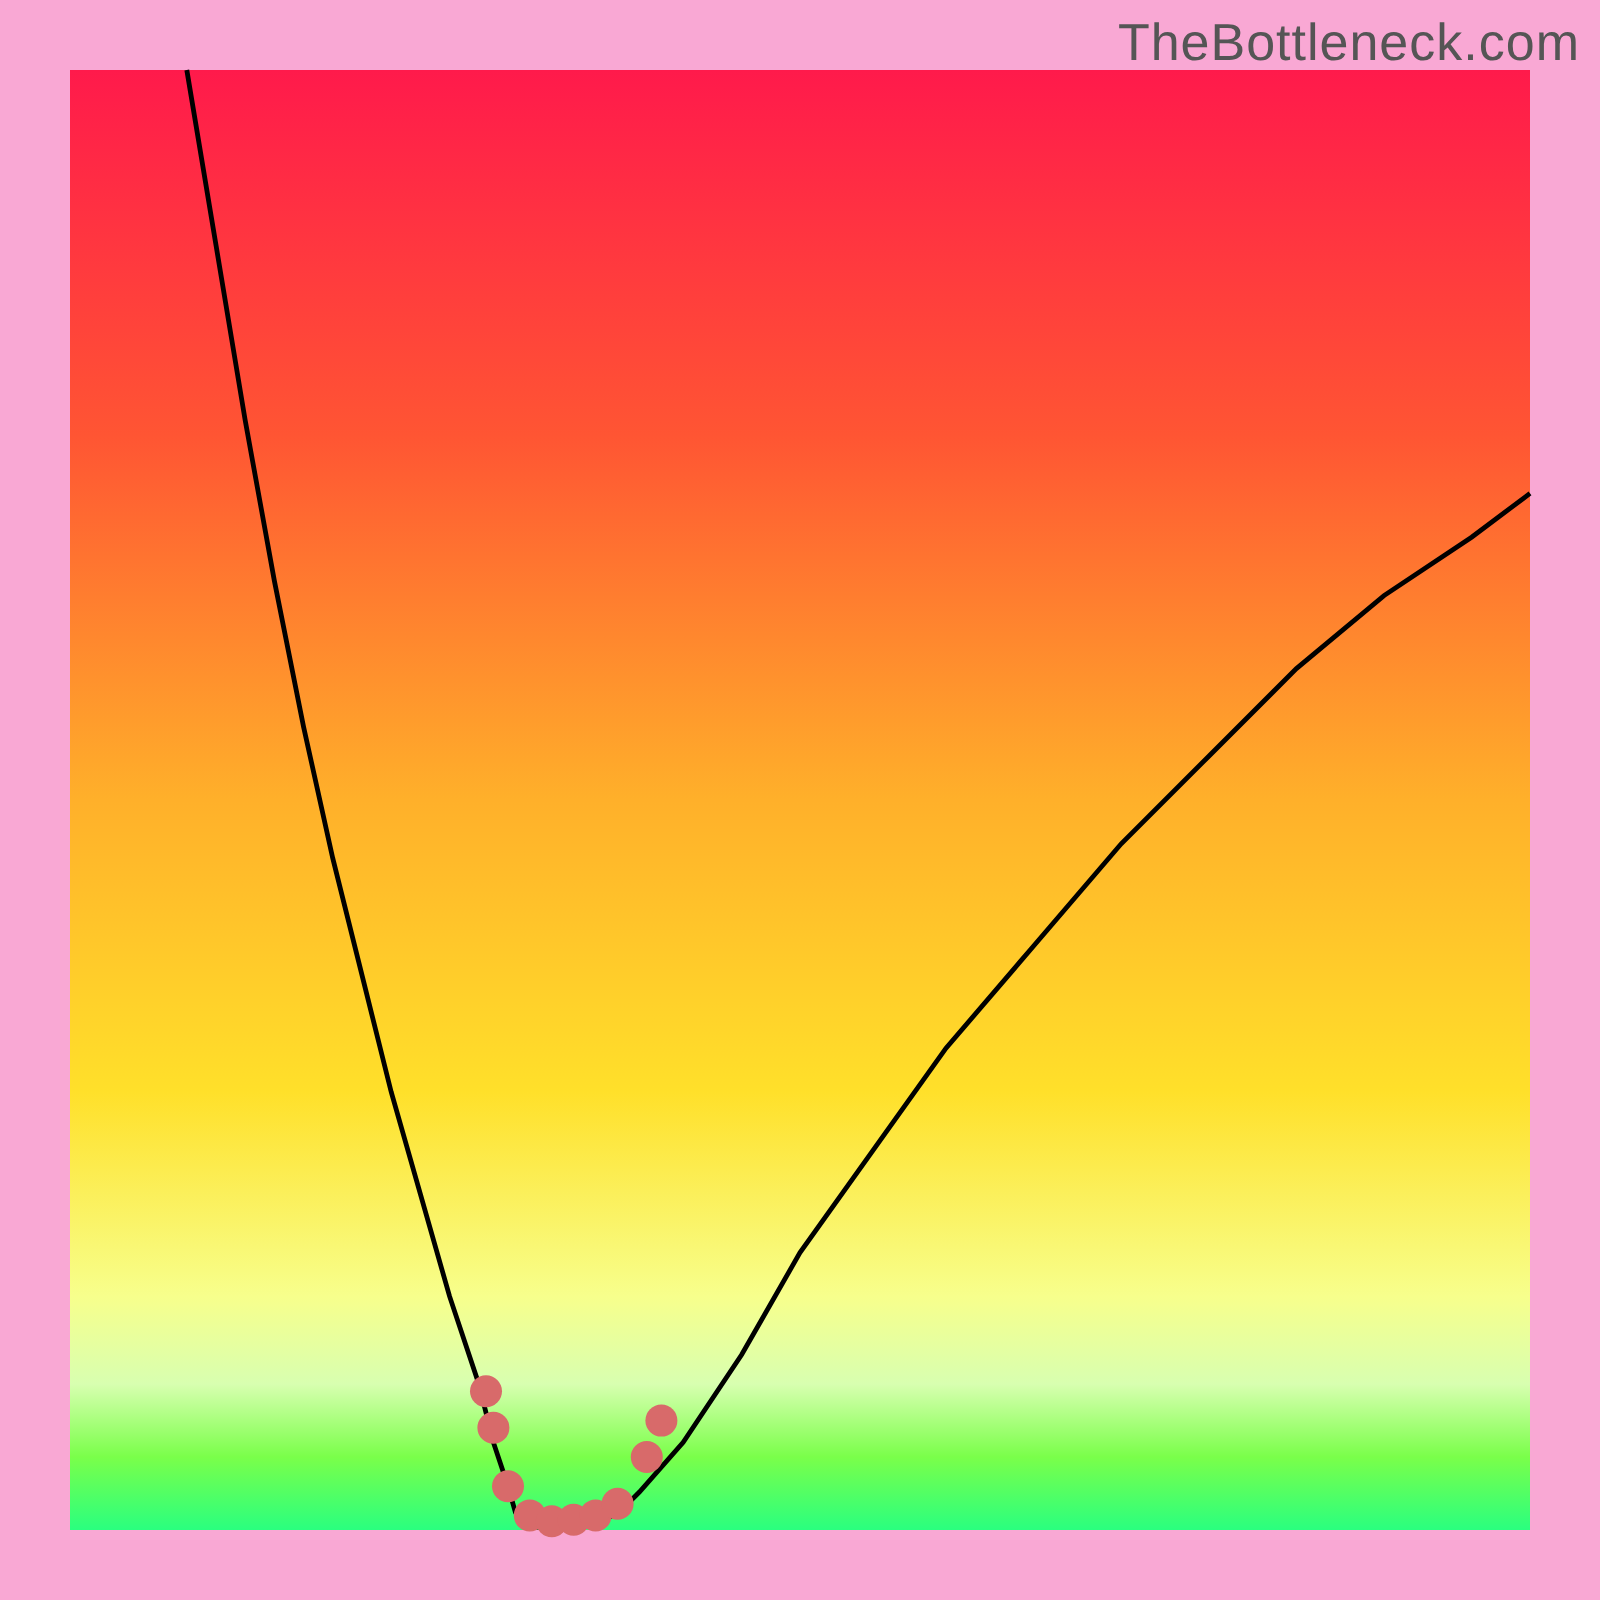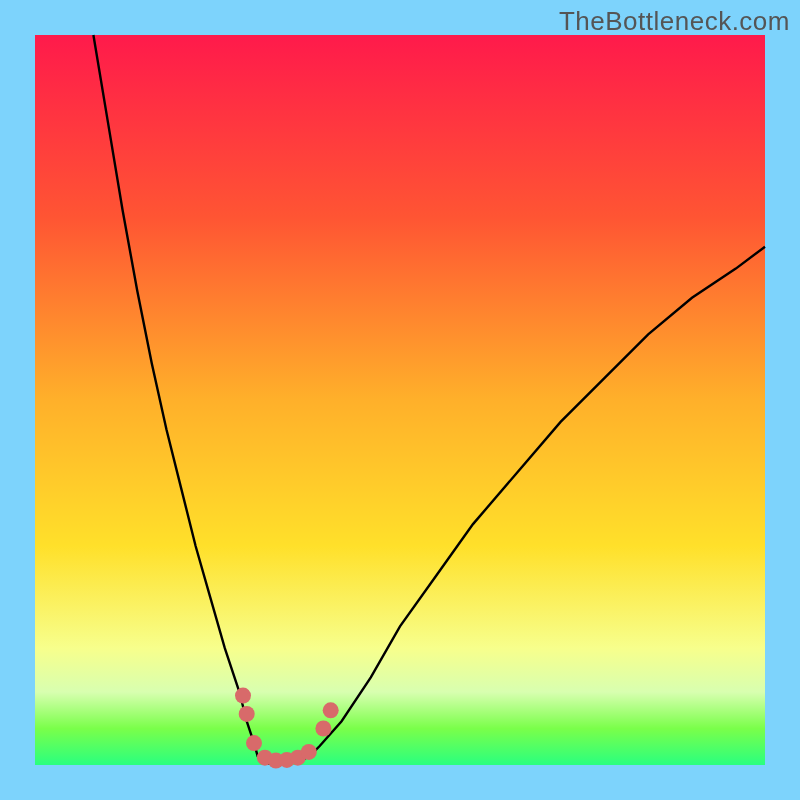--- a/index.html
+++ b/index.html
@@ -8,21 +8,21 @@
     width: 800px;
     height: 800px;
     background: #000;
     font-family: Arial, Helvetica, sans-serif;
     overflow: hidden;
   }
   .frame {
     position: absolute;
     left: 0; top: 0;
     width: 800px; height: 800px;
-    background: #7dd3fc;
+    background: #f9a8d4;
   }
   .plot {
     position: absolute;
     left: 35px;
     top: 35px;
     width: 730px;
     height: 730px;
     
   }
   svg.curve {

